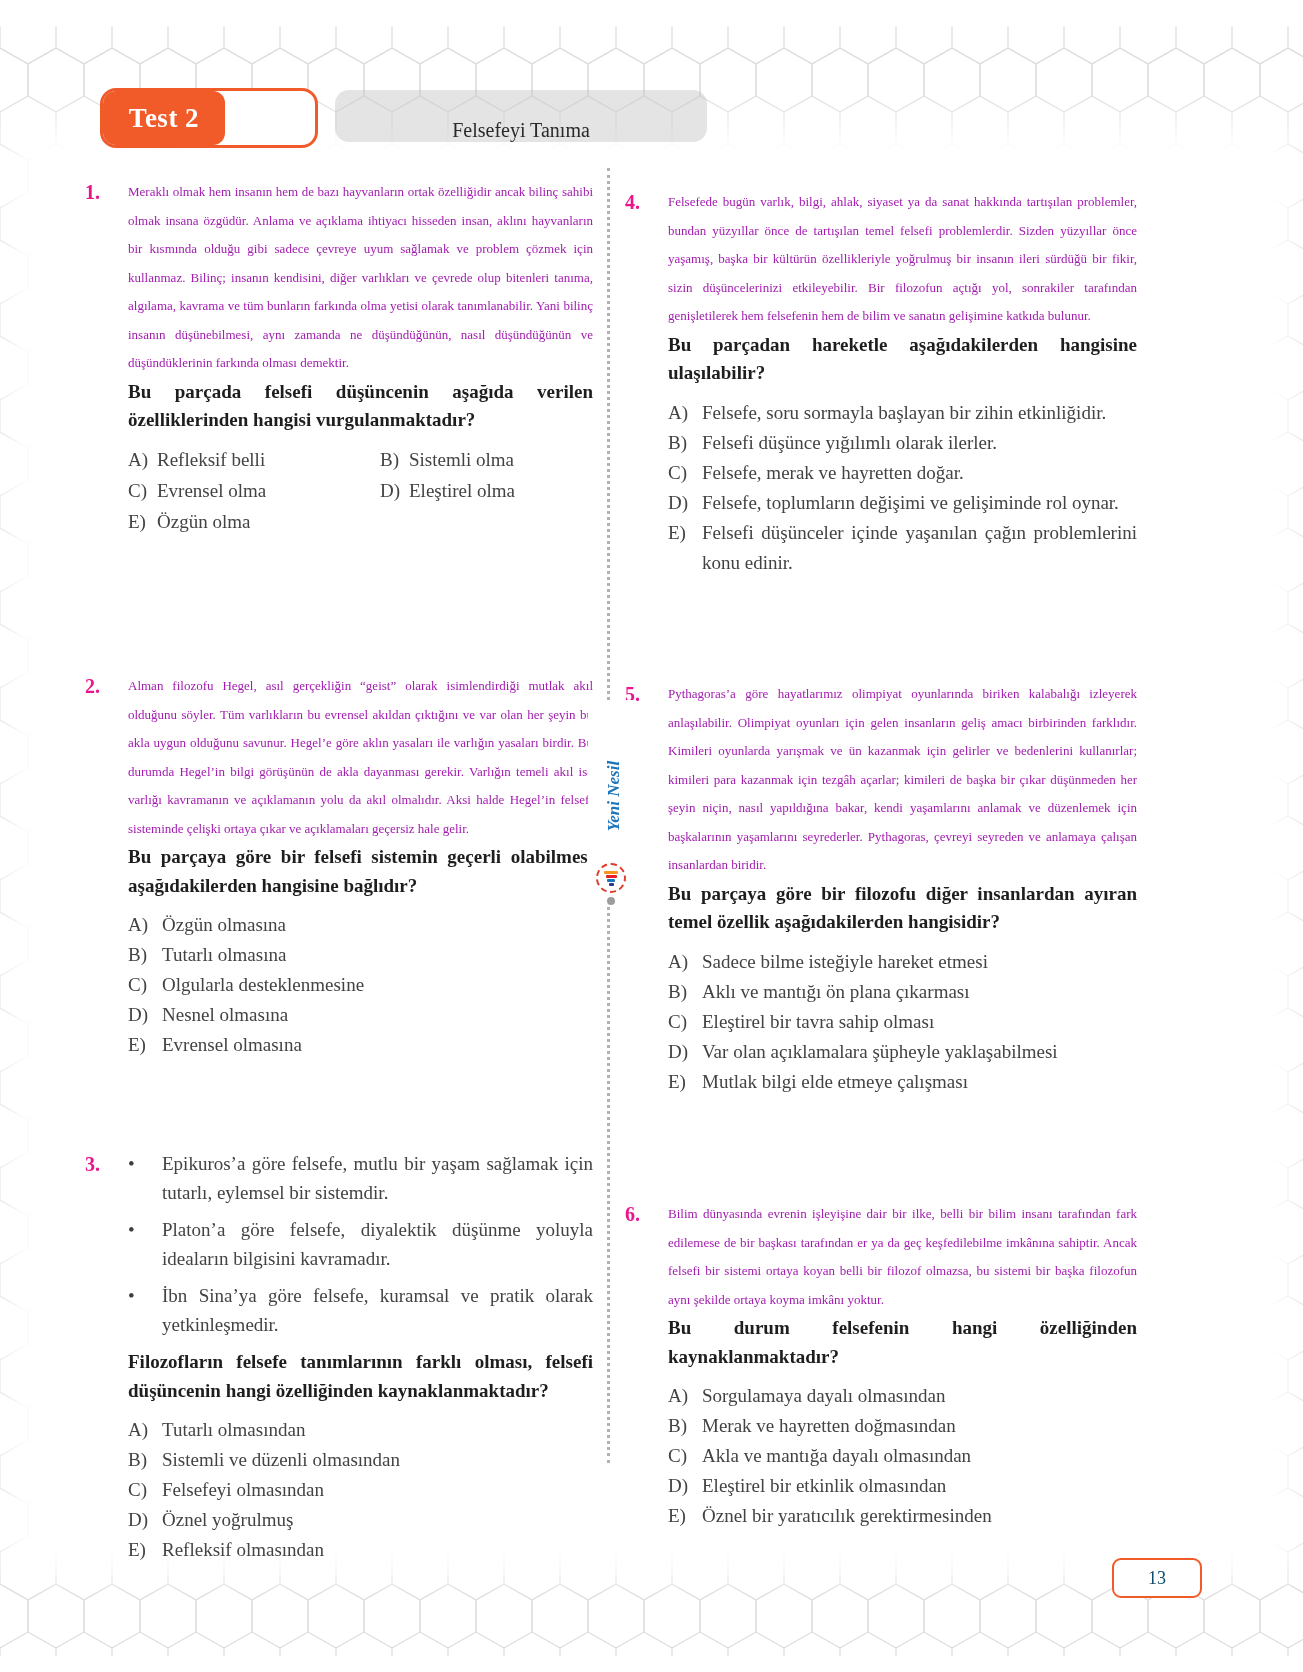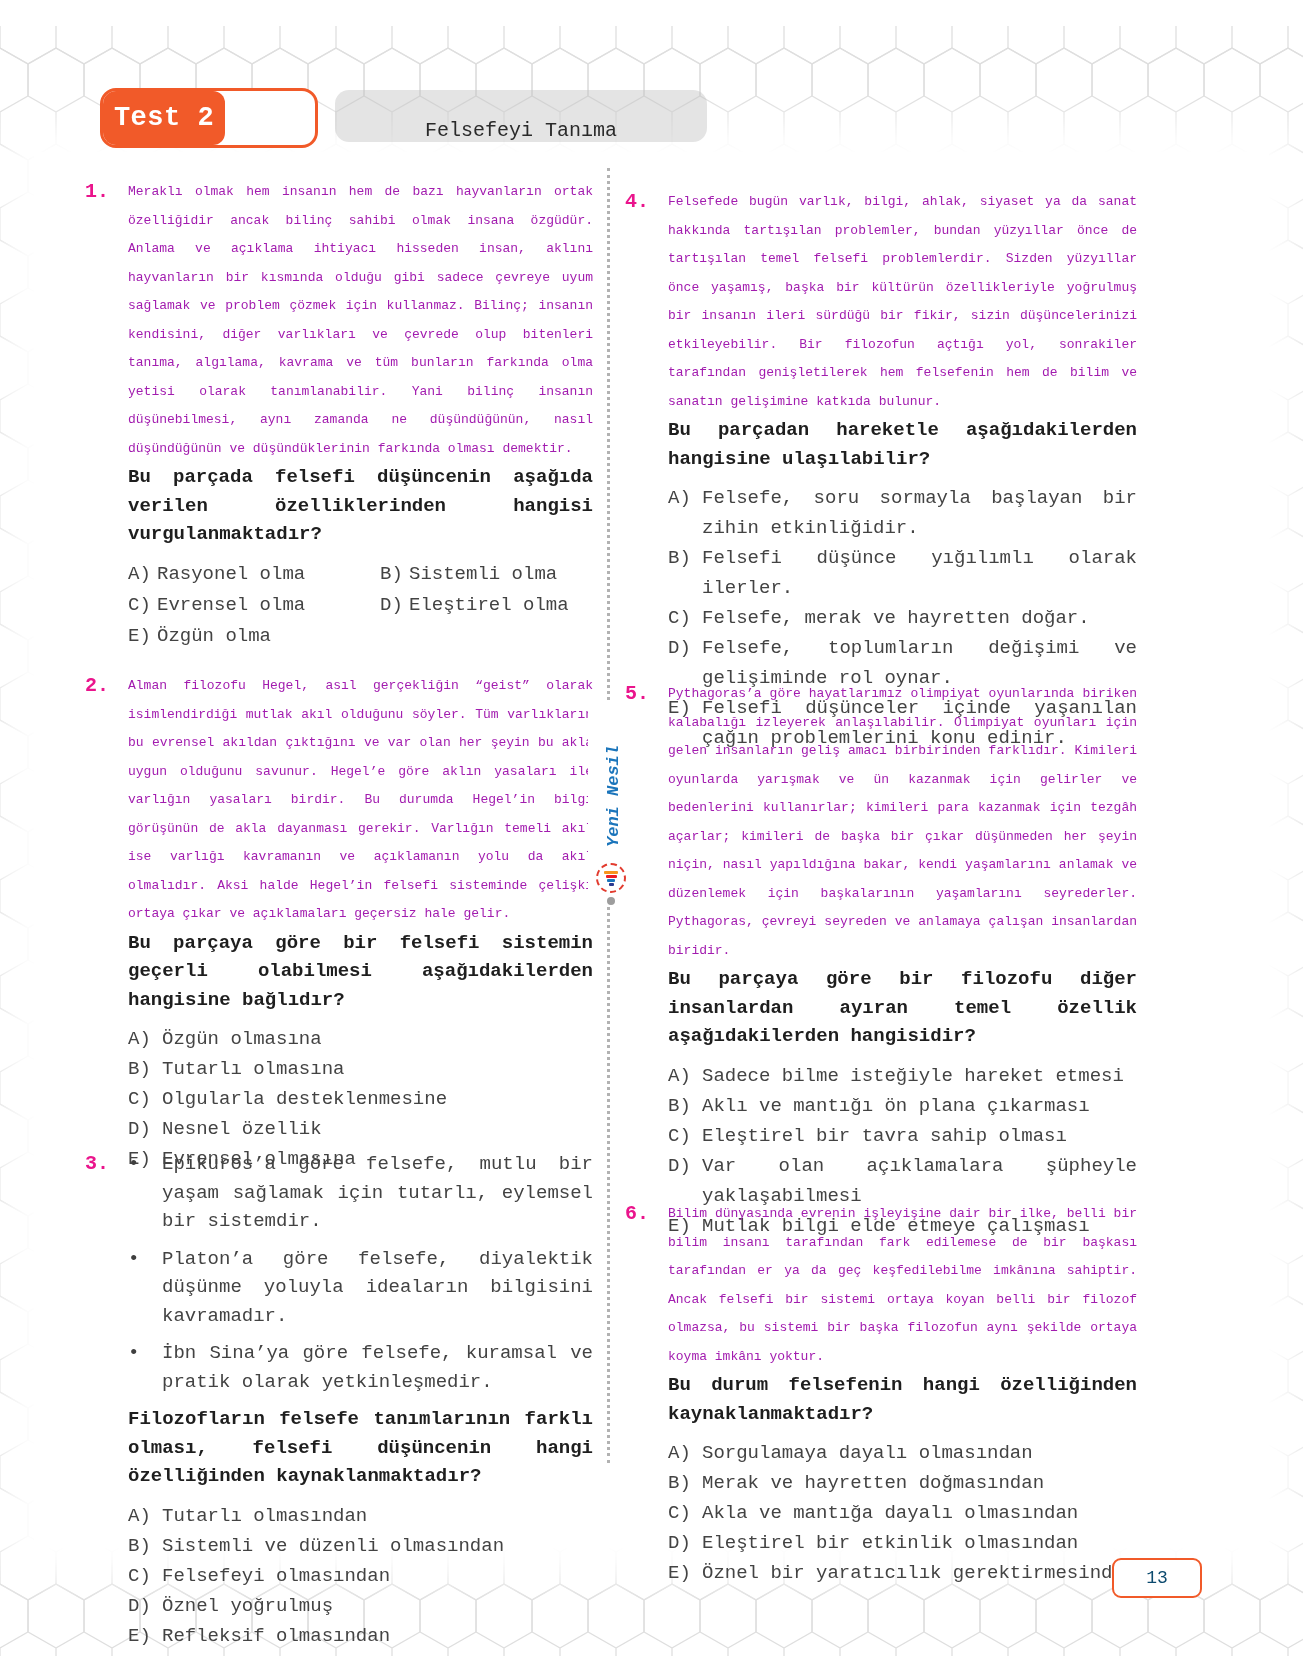--- a/index.html
+++ b/index.html
@@ -1,18 +1,18 @@
 <!DOCTYPE html>
 <html lang="tr"><head>
 <meta charset="utf-8">
 <style>
   html,body{margin:0;padding:0;background:#ffffff;}
   .page{
     position:relative;width:1303px;height:1656px;overflow:hidden;background:#fff;
-    font-family:Liberation Mono, monospace;color:#3f3f3f;
+    font-family:Liberation Serif, serif;color:#3f3f3f;
   }
   .hex-bg{position:absolute;left:0;top:0;z-index:0;opacity:.85;}
   .top-strip{position:absolute;left:0;top:0;width:1303px;height:26px;background:#fff;z-index:1;}
   .paper{
     position:absolute;left:34px;top:152px;width:1235px;height:1396px;background:#fff;z-index:1;
     box-shadow:0 0 34px 28px rgba(255,255,255,1);
   }
   
   .testbox{
     position:absolute;left:100px;top:88px;width:212px;height:54px;z-index:3;
@@ -118,21 +118,21 @@
   <div class="col col-left">
 
     <div class="question" style="top:178px;">
       <div class="qnum">1.</div>
       <div class="qcontent">
         <div class="qbody">Meraklı olmak hem insanın hem de bazı hayvanların ortak özelliğidir ancak bilinç sahibi olmak insana özgüdür. Anlama ve açıklama ihtiyacı hisseden insan, aklını hayvanların bir kısmında olduğu gibi sadece çevreye uyum sağlamak ve problem çözmek için kullanmaz. Bilinç; insanın kendisini, diğer varlıkları ve çevrede olup bitenleri tanıma, algılama, kavrama ve tüm bunların farkında olma yetisi olarak tanımlanabilir. Yani bilinç insanın düşünebilmesi, aynı zamanda ne düşündüğünün, nasıl düşündüğünün ve düşündüklerinin farkında olması demektir.</div>
         <div class="qstem">Bu parçada felsefi düşüncenin aşağıda verilen özelliklerinden hangisi vurgulanmaktadır?</div>
         <div class="opts-grid">
           <div class="opt">
               <span class="letter">A)</span>
-              <span class="otext">Rasyonel olma</span>
+              <span class="otext">Refleksif belli</span>
             </div>
           <div class="opt">
               <span class="letter">B)</span>
               <span class="otext">Sistemli olma</span>
             </div>
           <div class="opt">
               <span class="letter">C)</span>
               <span class="otext">Evrensel olma</span>
             </div>
           <div class="opt">
@@ -160,21 +160,21 @@
           <div class="opt">
               <span class="letter">B)</span>
               <span class="otext">Tutarlı olmasına</span>
             </div>
           <div class="opt">
               <span class="letter">C)</span>
               <span class="otext">Olgularla desteklenmesine</span>
             </div>
           <div class="opt">
               <span class="letter">D)</span>
-              <span class="otext">Nesnel özellik</span>
+              <span class="otext">Nesnel olmasına</span>
             </div>
           <div class="opt">
               <span class="letter">E)</span>
               <span class="otext">Evrensel olmasına</span>
             </div>
         </div>
       </div>
     </div>
 
     <div class="question" style="top:1150px;">

